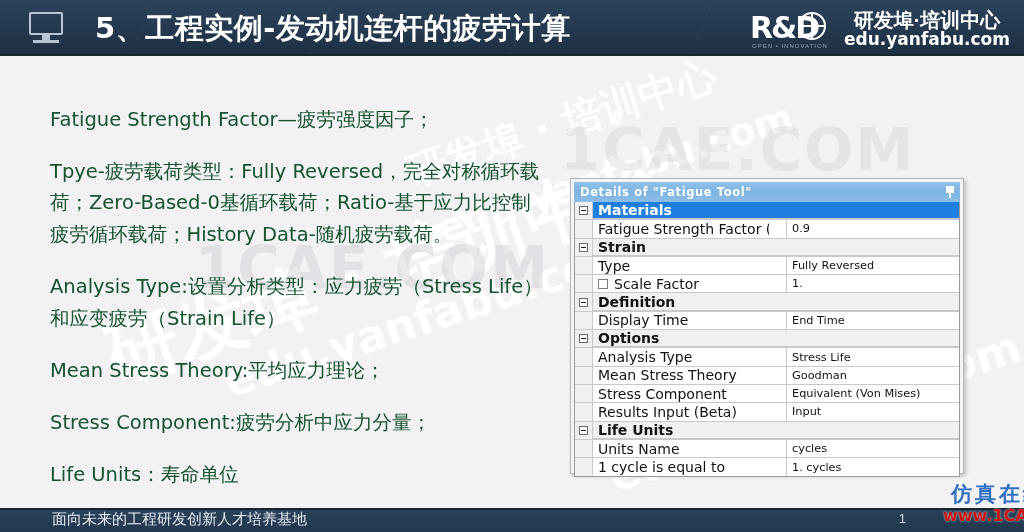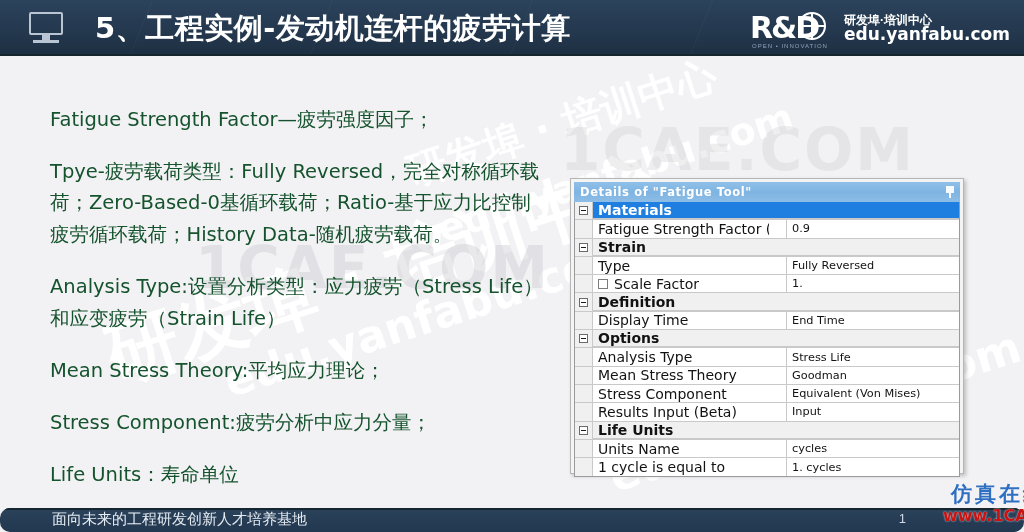--- a/index.html
+++ b/index.html
@@ -127,25 +127,26 @@
     white-space: nowrap;
     font-family: "Liberation Sans", sans-serif;
   }
   #logo-text {
     display: flex;
     flex-direction: column;
     justify-content: center;
     line-height: 1.05;
   }
   #logo-cn {
-    font-size: 12px;
+    font-size: 20px;
     font-weight: bold;
     color: #ffffff;
     white-space: nowrap;
     font-family: Liberation Sans, sans-serif;
+    text-align: center;
   }
   #logo-url {
     font-size: 17px;
     font-weight: bold;
     color: #ffffff;
     white-space: nowrap;
     font-family: "DejaVu Sans", "Liberation Sans", sans-serif;
   }
 
   
@@ -348,21 +349,20 @@
   }
 
   
   #footer {
     position: absolute;
     left: 0; bottom: 0;
     width: 1024px;
     height: 24px;
     background: linear-gradient(180deg, #2b435c 0%, #223750 100%);
     overflow: hidden;
-    border-radius: 10px;
   }
   #footer-text {
     position: absolute;
     left: 52px;
     top: 2px;
     font-size: 15px;
     color: #e6ecf2;
     white-space: nowrap;
     font-family: "DejaVu Sans", sans-serif;
   }

